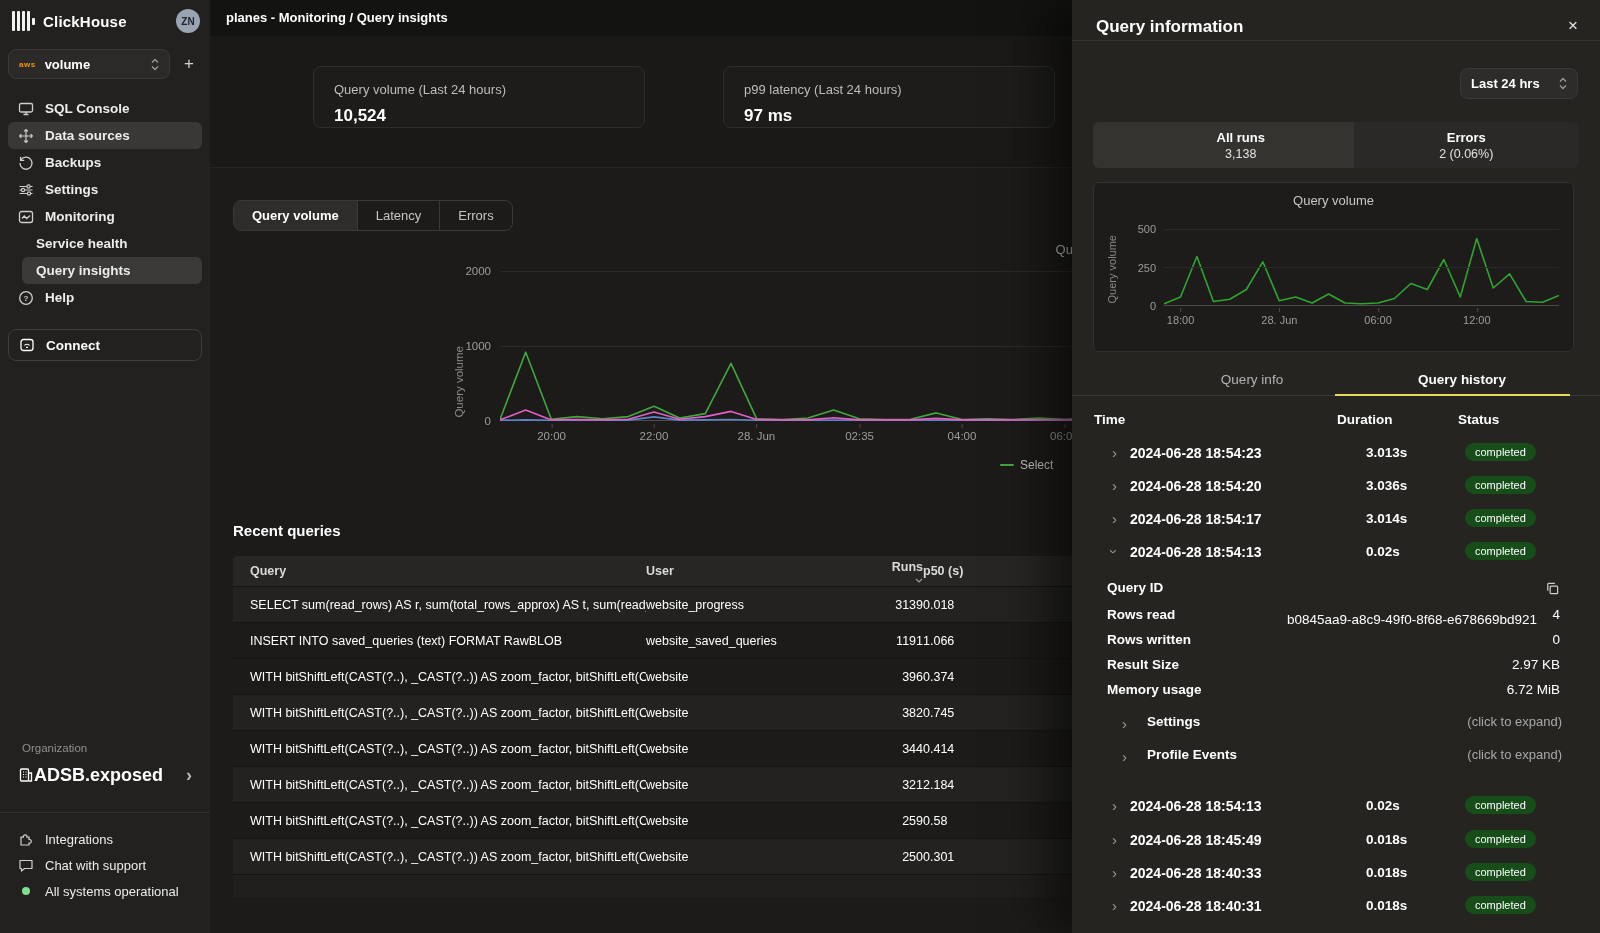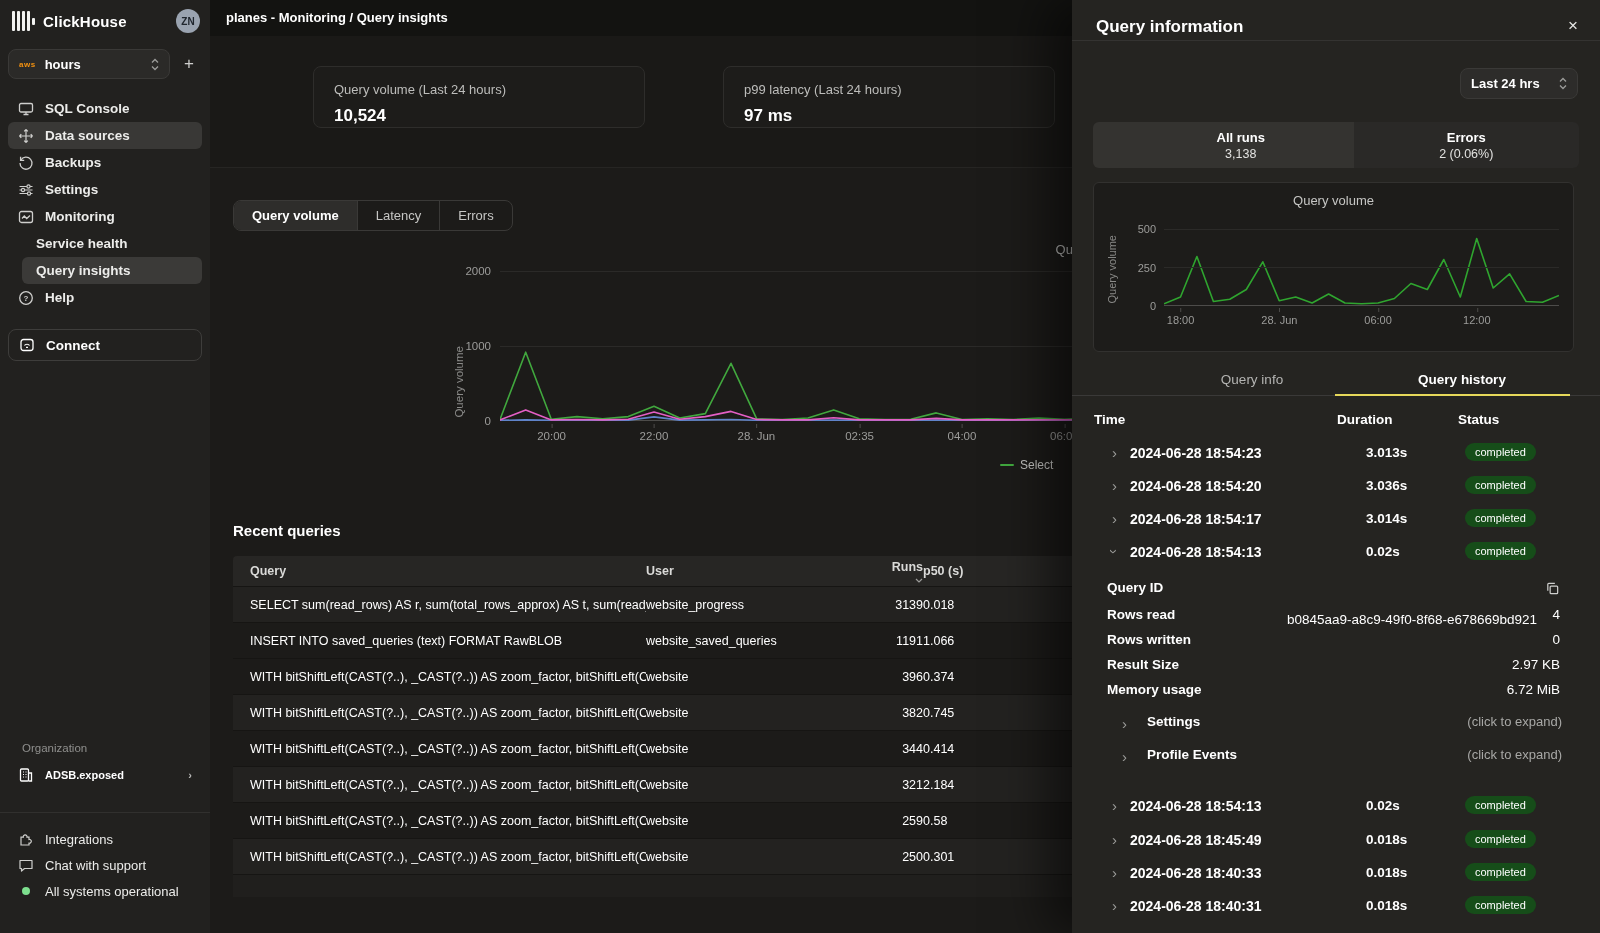--- a/index.html
+++ b/index.html
@@ -27,22 +27,22 @@
     font-size:13.5px;font-weight:600;color:#ececea;}
   .nav-item .ni{width:16px;height:16px;color:#cfcfcd;flex:0 0 16px;}
   .nav-item.active{background:#393836;}
   .nav-sub{padding-left:28px;}
   .nav-sub.selected{background:#3b3a38;margin-left:14px;padding-left:14px;}
   .nav-sub.plain{padding-left:28px;}
   .connect-btn{margin:18px 8px 0 8px;display:flex;align-items:center;gap:11px;height:32px;padding:0 10px;
     border:1px solid #3e3d3b;border-radius:8px;font-size:13.5px;font-weight:600;}
   .org{position:absolute;left:8px;right:8px;top:742px;}
   .org-heading{font-size:11.5px;color:#8f8f8d;padding-left:14px;}
-  .org-row{display:flex;align-items:center;gap:11px;height:30px;padding:0 10px;margin-top:6px;
-    font-size:11px;font-weight:bold;}
+  .org-row{display:flex;align-items:center;height:30px;padding:0 10px;margin-top:6px;
+    font-size:18px;font-weight:bold;}
   .org-row .chev-r{margin-left:auto;color:#b9b9b7;}
   .side-divider{position:absolute;left:0;right:0;top:812px;height:1px;background:#31302e;}
   .side-footer{position:absolute;left:8px;right:8px;top:826px;}
   .foot-item{display:flex;align-items:center;gap:11px;height:26px;padding:0 10px;font-size:13px;color:#ececea;}
   .foot-item .ni{width:16px;height:16px;color:#cfcfcd;}
   .dot-green{width:8px;height:8px;border-radius:50%;background:#7ddf8e;margin:0 4px;}
 
   
   .main{position:absolute;left:210px;top:0;right:0;bottom:0;background:#1c1b19;}
   .topbar{position:absolute;left:0;right:0;top:0;height:36px;background:#131311;}
@@ -157,21 +157,21 @@
         <i></i>
         <i></i>
         <i class="short"></i>
     </span>
     <span class="brand-name">ClickHouse</span>
     <span class="avatar">ZN</span>
   </div>
   <div class="svc-row">
     <div class="svc-select">
       <span class="aws-mark">aws</span>
-      <span>hours</span>
+      <span>volume</span>
       <span class="updown">
         <svg width="8" height="13" viewBox="0 0 8 13">
             <path d="M1 4.5 4 1.5 7 4.5M1 8.5 4 11.5 7 8.5" fill="none" stroke="currentColor" stroke-width="1.3"></path>
           </svg>
       </span>
     </div>
     <span class="plus-btn">+</span>
   </div>
   <nav class="nav">
     <div class="nav-item">

